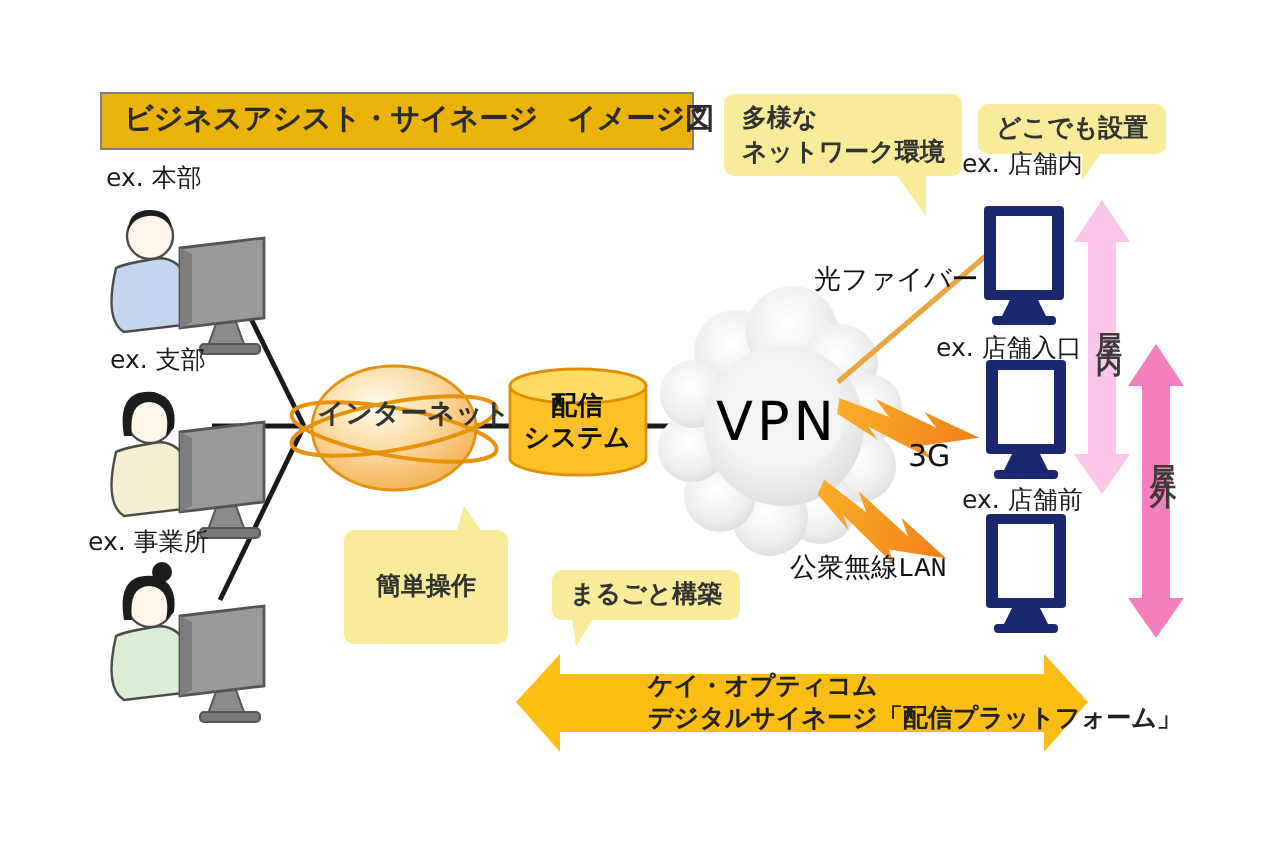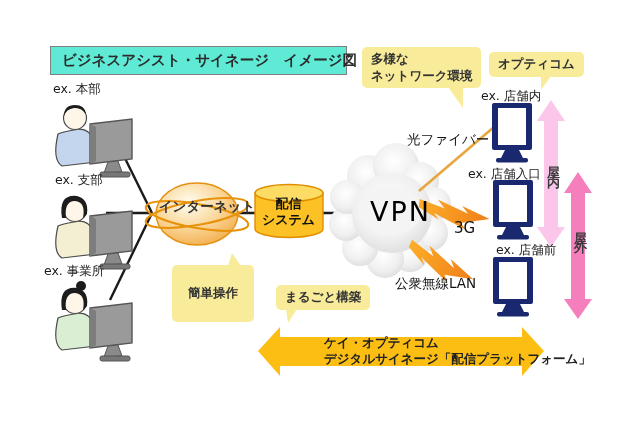--- a/index.html
+++ b/index.html
@@ -3,21 +3,21 @@
 <meta charset="utf-8">
 <style>
   html,body{margin:0;padding:0;background:#fff;}
   .stage{
     position:relative;width:640px;height:426px;background:#ffffff;overflow:hidden;
     font-family:"DejaVu Sans","Liberation Sans",sans-serif;color:#1a1a1a;
   }
   .abs{position:absolute;}
   .title-box{
     left:50px;top:46px;width:284px;height:27px;
-    border:1.6px solid #7f7f7f;background:#5eead4;
+    border:1.6px solid #7f7f7f;background:#eab308;
     font-size:14.5px;font-weight:bold;line-height:27px;padding-left:11px;
     color:#2b2b2b;white-space:nowrap;
   }
   .lbl{font-size:12.5px;color:#1a1a1a;white-space:nowrap;}
   .bubble{
     background:var(--c-bubble);border-radius:5px;
     font-size:12.5px;font-weight:600;color:#333;line-height:16.5px;
     padding:4px 9px;white-space:nowrap;
   }
   .tail{position:absolute;width:0;height:0;}
@@ -143,43 +143,43 @@
     <span class="tail" style="left:56px;top:-12px;border-bottom:13px solid var(--c-bubble);border-left:4px solid transparent;border-right:9px solid transparent;"></span>
   </div>
 
   <div class="abs bubble" style="left:362px;top:47px;">
     <div>多様な</div>
     <div>ネットワーク環境</div>
     <span class="tail" style="right:18px;bottom:-20px;border-top:21px solid var(--c-bubble);border-left:15px solid transparent;"></span>
   </div>
 
   <div class="abs bubble" style="left:489px;top:52px;">
-    <span>オプティコム</span>
+    <span>どこでも設置</span>
     <span class="tail" style="left:52px;bottom:-13px;border-top:14px solid var(--c-bubble);border-right:10px solid transparent;"></span>
   </div>
 
   <div class="abs bubble" style="left:276px;top:285px;">
     <span>まるごと構築</span>
     <span class="tail" style="left:10px;bottom:-13px;border-top:14px solid var(--c-bubble);border-right:9px solid transparent;border-left:2px solid transparent;"></span>
   </div>
 
   <div class="abs node-label" style="left:149px;top:198px;width:116px;font-size:13.5px;">インターネット</div>
   <div class="abs node-label" style="left:254px;top:196px;width:69px;font-size:13px;line-height:16px;color:#111;">
     <div>配信</div>
     <div>システム</div>
   </div>
-  <div class="abs vpn-label" style="left:346px;top:196px;width:85px;text-align:right;">VPN</div>
+  <div class="abs vpn-label" style="left:346px;top:196px;width:85px;">VPN</div>
 
   <div class="abs link-label" style="left:407px;top:131px;text-align:center;">光ファイバー</div>
   <div class="abs link-label" style="left:454px;top:219px;font-size:15px;">3G</div>
-  <div class="abs link-label" style="left:395px;top:275px;">公衆無線LAN</div>
+  <div class="abs link-label" style="left:395px;top:275px;font-family:Liberation Mono, monospace;">公衆無線LAN</div>
 
-  <div class="abs lbl" style="left:481px;top:88px;">ex. 店舗内</div>
+  <div class="abs lbl" style="left:481px;top:74px;">ex. 店舗内</div>
   <div class="abs lbl" style="left:468px;top:166px;">ex. 店舗入口</div>
-  <div class="abs lbl" style="left:496px;top:242px;">ex. 店舗前</div>
+  <div class="abs lbl" style="left:481px;top:242px;">ex. 店舗前</div>
 
   <div class="abs vtext" style="left:544px;top:156px;">屋内</div>
   <div class="abs vtext" style="left:571px;top:222px;">屋外</div>
 
   <div class="abs banner-text" style="left:294px;top:335px;">
     <div>ケイ・オプティコム</div>
     <div>デジタルサイネージ「配信プラットフォーム」</div>
   </div>
 
 </div>

